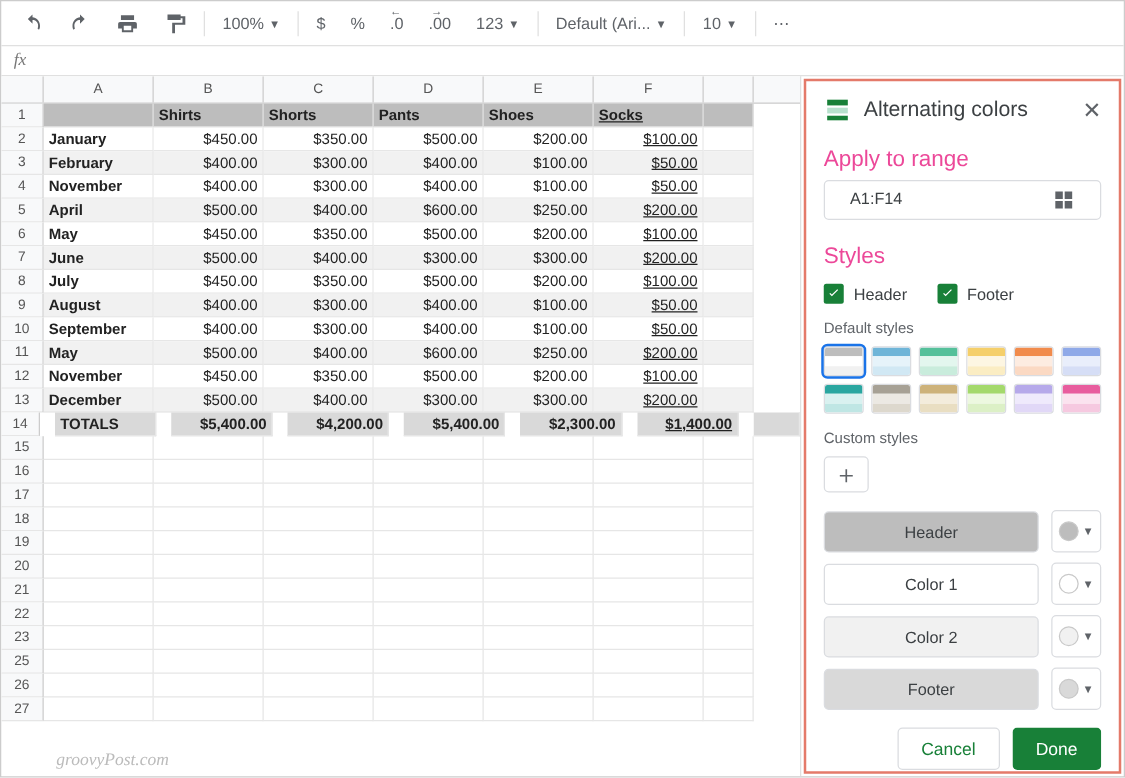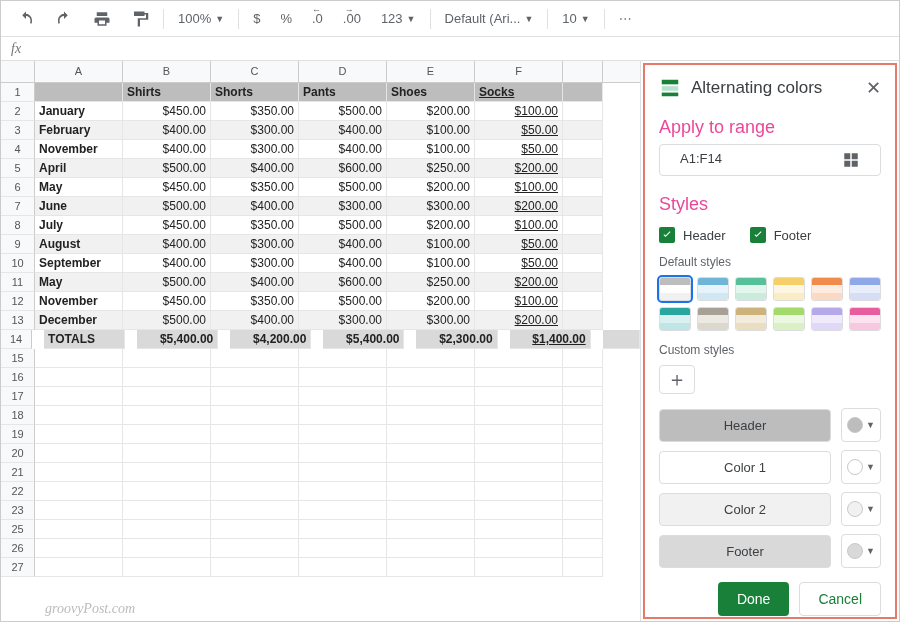--- a/index.html
+++ b/index.html
@@ -635,17 +635,17 @@
       <div class="color-row">
         <div class="color-label clr-ft">Footer</div>
         <div class="color-pick">
             <span class="dot" style="background:#d9d9d9"></span>
             <span class="caret">▼</span>
           </div>
       </div>
     </div>
 
     <div class="panel-buttons">
+      <div class="btn btn-cancel">Cancel</div>
       <div class="btn btn-done">Done</div>
-      <div class="btn btn-cancel">Cancel</div>
     </div>
   </div>
 </div>
 
 </body></html>

